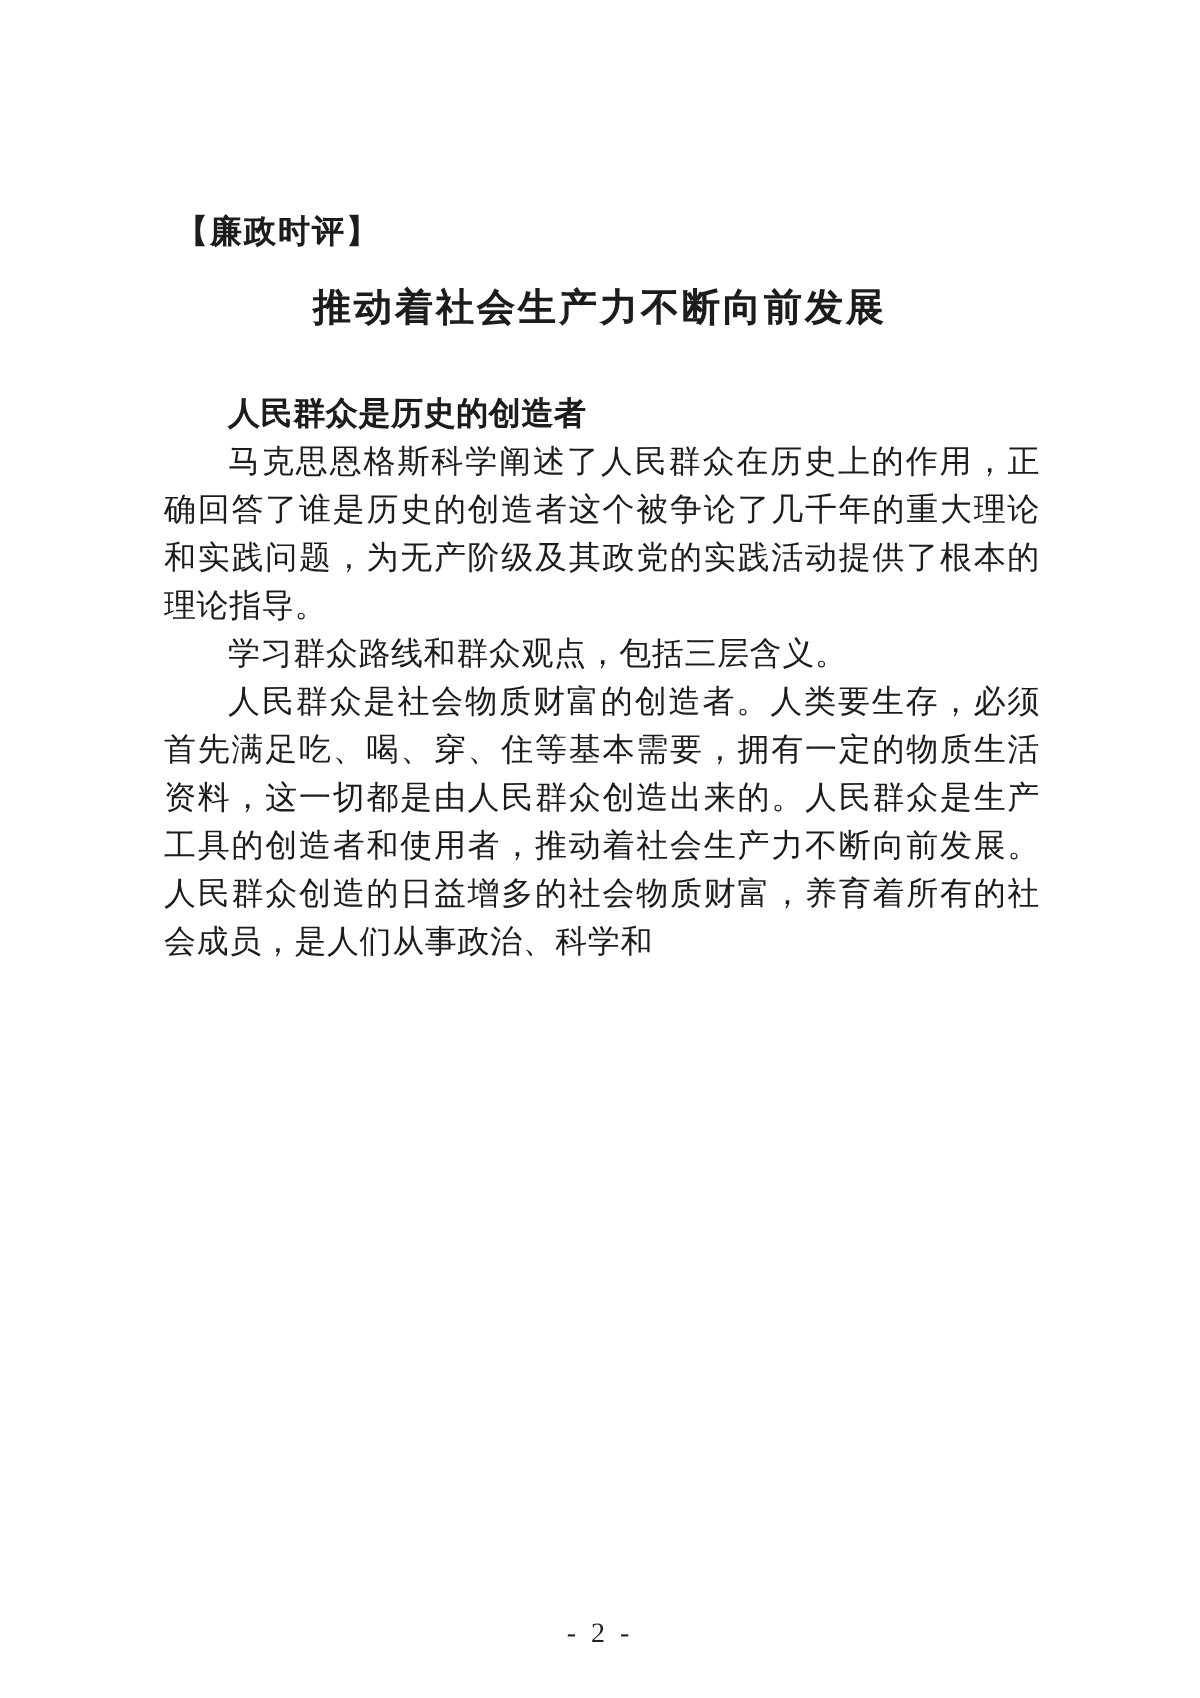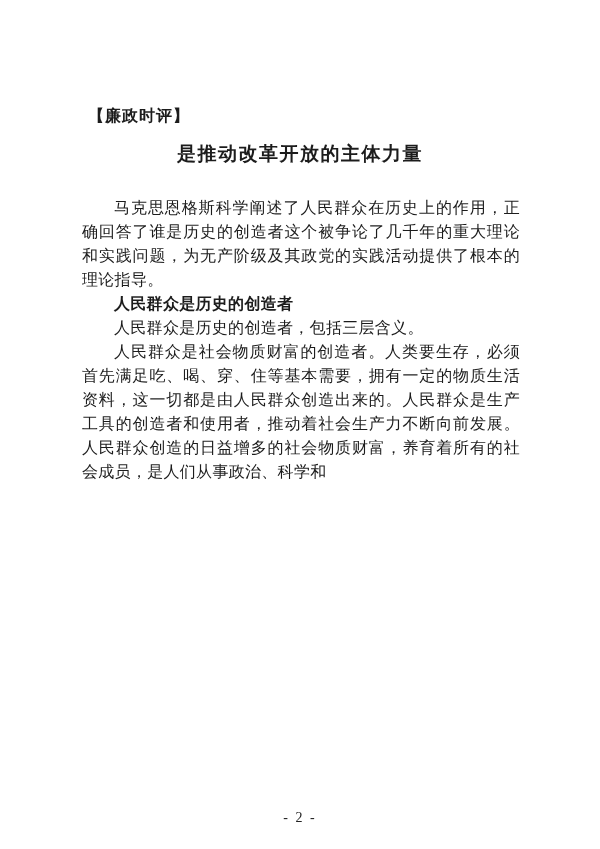--- a/index.html
+++ b/index.html
@@ -67,24 +67,24 @@
     color: #222222;
   }
 </style>
 </head>
 <body>
 
 <div class="page">
 
   <div class="category">【廉政时评】</div>
 
-  <h1 class="title">是推动改革开放的主体力量</h1>
+  <h1 class="title">推动着社会生产力不断向前发展</h1>
 
   <div class="body-text">
+    <p class="para subhead">人民群众是历史的创造者</p>
     <p class="para">马克思恩格斯科学阐述了人民群众在历史上的作用，正确回答了谁是历史的创造者这个被争论了几千年的重大理论和实践问题，为无产阶级及其政党的实践活动提供了根本的理论指导。</p>
-    <p class="para subhead">人民群众是历史的创造者</p>
-    <p class="para">人民群众是历史的创造者，包括三层含义。</p>
+    <p class="para">学习群众路线和群众观点，包括三层含义。</p>
     <p class="para">人民群众是社会物质财富的创造者。人类要生存，必须首先满足吃、喝、穿、住等基本需要，拥有一定的物质生活资料，这一切都是由人民群众创造出来的。人民群众是生产工具的创造者和使用者，推动着社会生产力不断向前发展。人民群众创造的日益增多的社会物质财富，养育着所有的社会成员，是人们从事政治、科学和</p>
   </div>
 
   <div class="footer">- 2 -</div>
 
 </div>
 
 </body></html>

